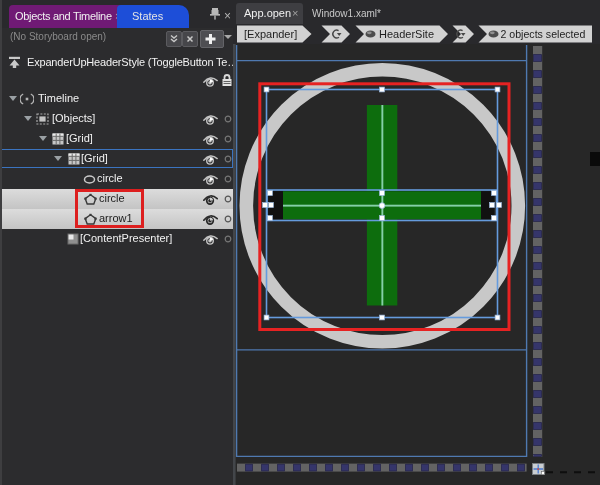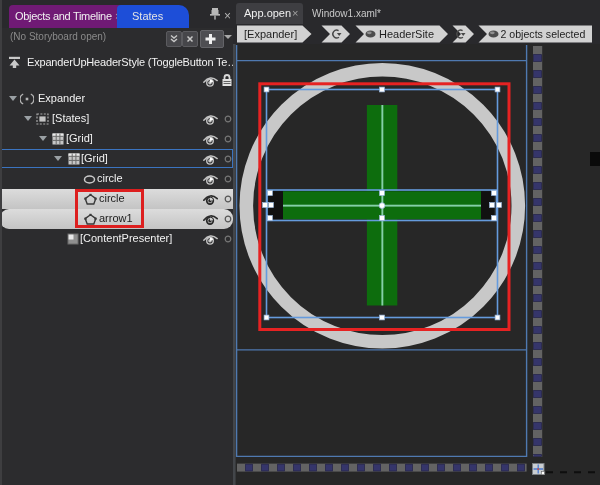--- a/index.html
+++ b/index.html
@@ -101,29 +101,29 @@
 </div>
 <div class="row" style="top:89px;">
  <span class="tri" style="left:9px;"></span>
  <svg class="ic" style="left:20px;top:4px;" width="14" height="12" viewBox="0 0 14 12">
       <g stroke="#b4b4b4" fill="none" stroke-width="1.3">
         <path d="M3.2 1 A5.5 5.5 0 0 0 3.2 11"></path>
         <path d="M10.8 1 A5.5 5.5 0 0 1 10.8 11"></path>
       </g>
       <rect x="5.7" y="4.7" width="2.6" height="2.6" fill="#b4b4b4"></rect>
     </svg>
- <span class="txt" style="left:38px;">Expander</span>
+ <span class="txt" style="left:38px;">Timeline</span>
 </div>
 <div class="row" style="top:109px;">
  <span class="tri" style="left:24px;"></span>
  <svg class="ic" style="left:36px;top:4px;" width="13" height="12" viewBox="0 0 13 12">
       <rect x="1" y="1" width="11" height="10" fill="none" stroke="#a9a9a9" stroke-width="1.2" stroke-dasharray="2 1.4"></rect>
       <rect x="3.4" y="3.4" width="6.2" height="5.2" fill="#c4c4c4"></rect>
     </svg>
- <span class="txt" style="left:52px;">[States]</span>
+ <span class="txt" style="left:52px;">[Objects]</span>
 </div>
 <div class="row" style="top:129px;">
  <span class="tri" style="left:39px;"></span>
  <svg class="ic gridic" style="left:52px;top:4px;" width="12" height="12" viewBox="0 0 12 12">
       <rect x="0.5" y="0.5" width="11" height="11" fill="#c6c6c6"></rect>
       <rect x="0.5" y="0.5" width="11" height="2.8" fill="#eaeaea"></rect>
       <path d="M4.2 0.5 L4.2 11.5 M7.9 0.5 L7.9 11.5 M0.5 3.3 L11.5 3.3 M0.5 7.4 L11.5 7.4" stroke="#6a6a6a" stroke-width="1" fill="none"></path>
     </svg>
  <span class="txt" style="left:66px;">[Grid]</span>
 </div>
@@ -144,21 +144,21 @@
 </div>
 <div class="row grayrow" style="top:189px;">
  <svg class="ic pathic" style="left:84px;top:4px;" width="13" height="12" viewBox="0 0 13 12">
       <path d="M6.5 1.8 L11.8 5.6 L9.8 11 L3.2 11 L1.2 5.6 Z" fill="none" stroke="#3a3a3a" stroke-width="1.4"></path>
       <rect x="5.4" y="0.8" width="2.2" height="2.2" fill="#3a3a3a"></rect>
       <rect x="0.4" y="4.6" width="2.2" height="2.2" fill="#3a3a3a"></rect>
       <rect x="10.4" y="4.6" width="2.2" height="2.2" fill="#3a3a3a"></rect>
     </svg>
  <span class="txt" style="left:99px;">circle</span>
 </div>
-<div class="row grayrow" style="top:209px;border-radius:9px;">
+<div class="row grayrow" style="top:209px;">
  <svg class="ic pathic" style="left:84px;top:4px;" width="13" height="12" viewBox="0 0 13 12">
       <path d="M6.5 1.8 L11.8 5.6 L9.8 11 L3.2 11 L1.2 5.6 Z" fill="none" stroke="#3a3a3a" stroke-width="1.4"></path>
       <rect x="5.4" y="0.8" width="2.2" height="2.2" fill="#3a3a3a"></rect>
       <rect x="0.4" y="4.6" width="2.2" height="2.2" fill="#3a3a3a"></rect>
       <rect x="10.4" y="4.6" width="2.2" height="2.2" fill="#3a3a3a"></rect>
     </svg>
  <span class="txt" style="left:99px;">arrow1</span>
 </div>
 <div class="row" style="top:229px;">
  <svg class="ic" style="left:67px;top:4px;" width="12" height="12" viewBox="0 0 12 12">

